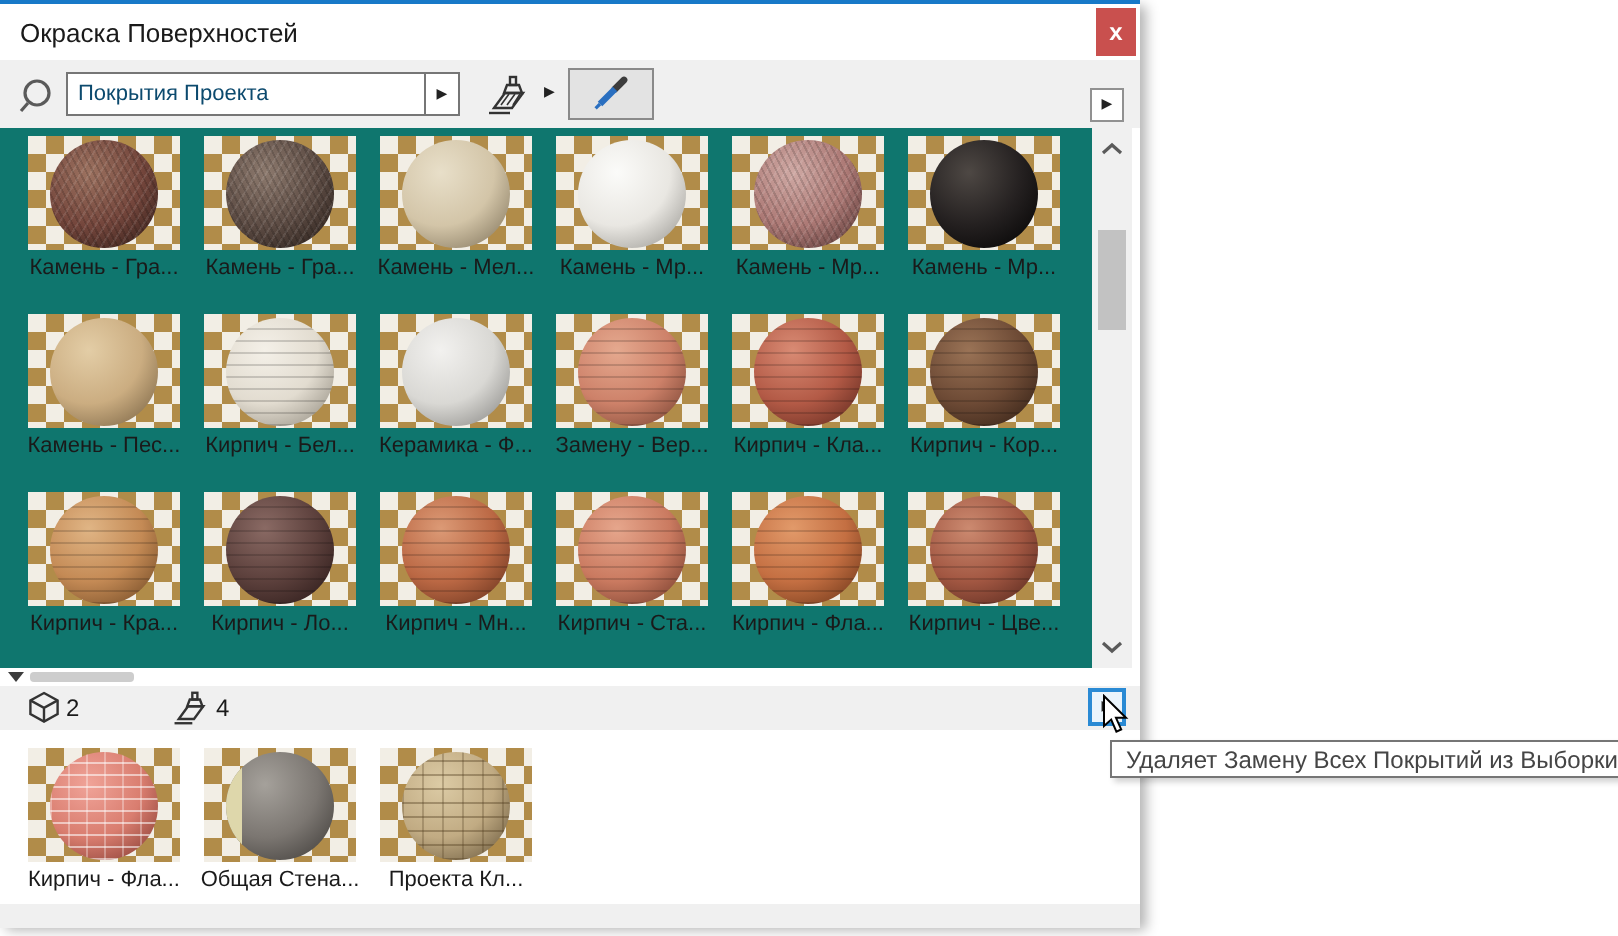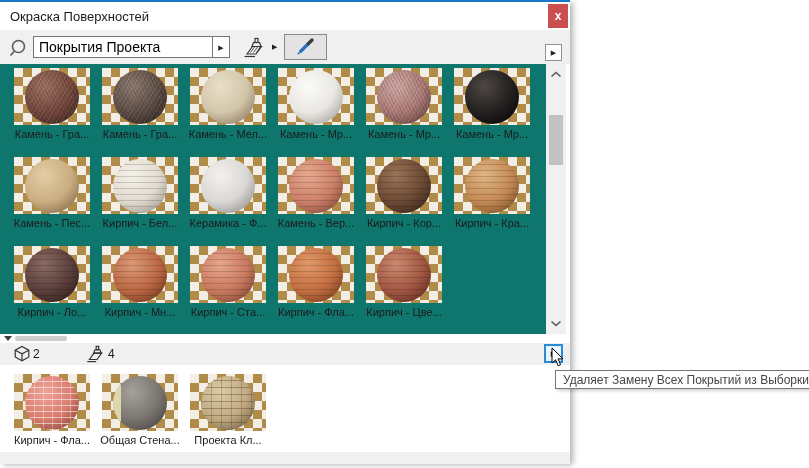--- a/index.html
+++ b/index.html
@@ -18,22 +18,22 @@
   .titlebar{position:absolute;left:0;top:0;width:100%;height:28px;background:#fff;}
   .title{position:absolute;left:10px;top:7px;font-size:13px;color:#1a1a1a;}
   .close-btn{position:absolute;right:2px;top:2px;width:20px;height:24px;
     background:var(--close-red);color:#fff;font-size:12px;font-weight:bold;
     display:flex;align-items:center;justify-content:center;cursor:default;}
 
   
   .toolbar{position:absolute;left:0;top:28px;width:100%;height:34px;background:#f0f0f0;}
   .search-icon{position:absolute;left:8px;top:8px;}
   .search-input{position:absolute;left:33px;top:6px;width:180px;height:22px;
-    border:1px solid #767676;background:#fff;font-size:14px;padding:0 5px;
-    font-family:"Liberation Sans",sans-serif;color:#000000;}
+    border:1px solid #767676;background:#fff;font-size:11px;padding:0 5px;
+    font-family:"Liberation Sans",sans-serif;color:#0c4a6e;}
   .drop-btn{position:absolute;left:213px;top:6px;width:17px;height:22px;background:#fff;
     border:1px solid #767676;border-left:none;display:flex;align-items:center;justify-content:center;}
   .tri-glyph{font-size:7px;color:#222;line-height:1;}
   .brush-tool{position:absolute;left:243px;top:7px;}
   .brush-flyout{position:absolute;left:272px;top:13px;}
   .dropper-btn{position:absolute;left:284px;top:4px;width:43px;height:26px;
     background:#e3e3e3;border:1px solid #8a8a8a;display:flex;align-items:center;justify-content:center;}
   .panel-flyout-btn{position:absolute;left:545px;top:14px;width:17px;height:17px;background:#fff;
     border:1px solid #919191;display:flex;align-items:center;justify-content:center;}
 
@@ -207,21 +207,29 @@
             <div class="sphere" style="background: radial-gradient(circle at 36% 30%, rgb(242, 241, 239) 0%, rgb(217, 216, 212) 52%, rgb(126, 125, 122) 100%);"></div>
           </div>
           <div class="mlabel">Керамика - Ф...</div>
         </div>
         <div class="cell">
           <div class="thumb">
             <div class="sphere" style="background: radial-gradient(circle at 36% 30%, rgb(229, 169, 143) 0%, rgb(205, 129, 105) 52%, rgb(110, 60, 44) 100%);">
               <div class="overlay ov-brick"></div>
             </div>
           </div>
-          <div class="mlabel">Камень - Вер...</div>
+          <div class="mlabel">Замену - Вер...</div>
+        </div>
+        <div class="cell">
+          <div class="thumb">
+            <div class="sphere" style="background: radial-gradient(circle at 36% 30%, rgb(217, 139, 116) 0%, rgb(179, 90, 70) 52%, rgb(87, 36, 26) 100%);">
+              <div class="overlay ov-brick"></div>
+            </div>
+          </div>
+          <div class="mlabel">Кирпич - Кла...</div>
         </div>
         <div class="cell">
           <div class="thumb">
             <div class="sphere" style="background: radial-gradient(circle at 36% 30%, rgb(154, 115, 86) 0%, rgb(109, 74, 53) 52%, rgb(45, 28, 18) 100%);">
               <div class="overlay ov-brick"></div>
             </div>
           </div>
           <div class="mlabel">Кирпич - Кор...</div>
         </div>
         <div class="cell">

